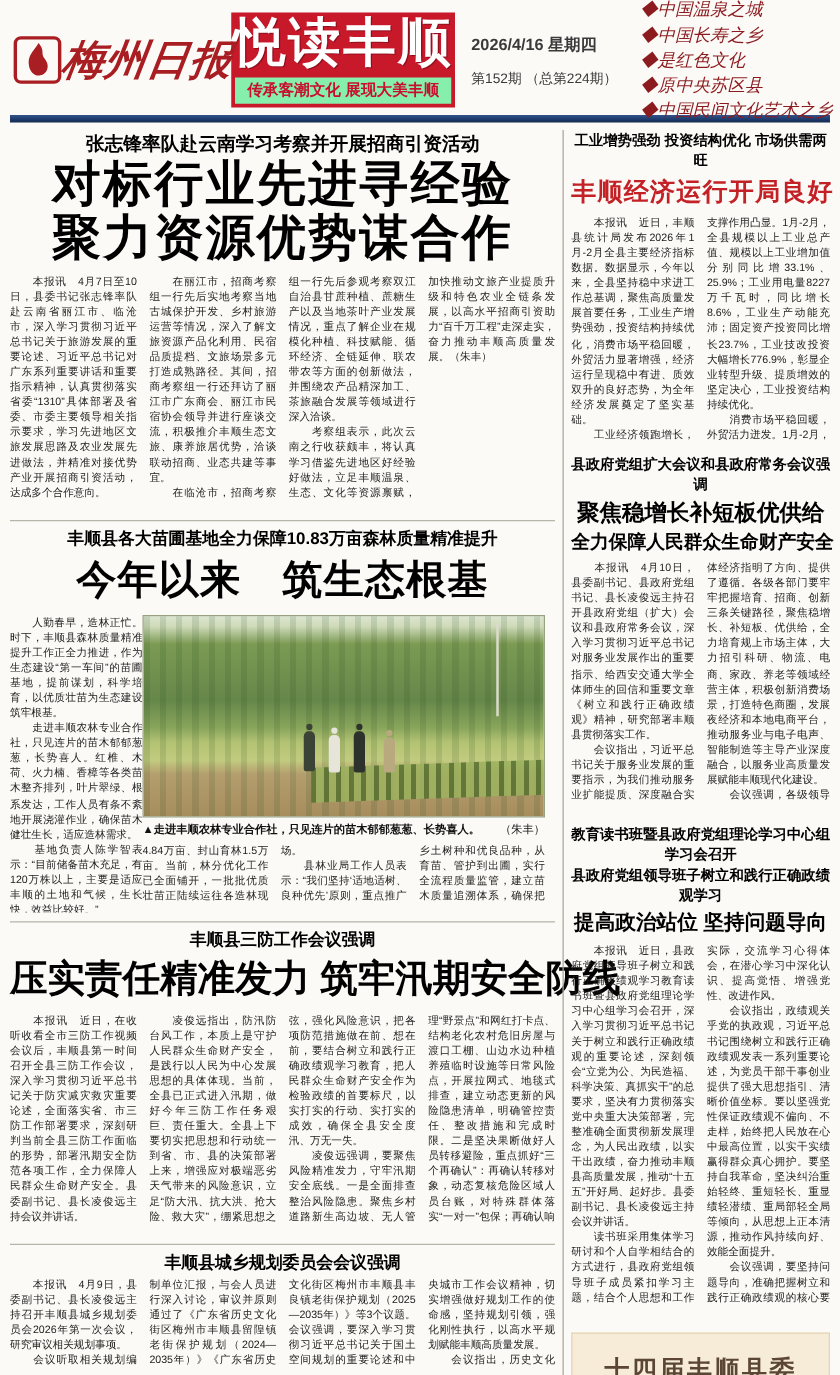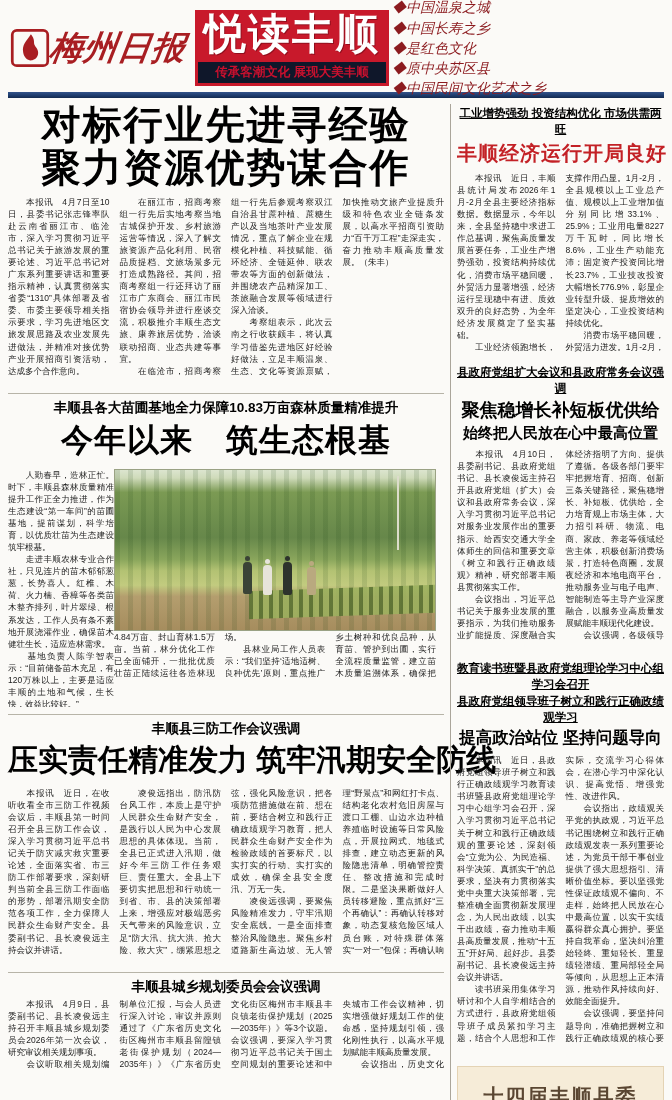--- a/index.html
+++ b/index.html
@@ -9,38 +9,38 @@
 
   
   .masthead { display:flex; align-items:center; padding:10px 6px 6px 10px; height:92px; }
   .brand { display:flex; align-items:center; width:186px; }
   .brand svg { width:40px; height:40px; flex:0 0 auto; }
   .brand-name { font-family:"Liberation Serif", serif; font-style:italic; font-weight:bold;
     font-size:33px; color:#a81e22; transform:skewX(-8deg); letter-spacing:1px; white-space:nowrap; }
   .edition-box { width:192px; background:#c8192b; text-align:center; padding-top:0; box-shadow:0 0 0 1px #c8192b; }
   .edition-title { color:#fff; font-weight:900; font-size:42px; line-height:1.1; letter-spacing:2px;
     text-shadow:1px 1px 0 #8f0f1d; white-space:nowrap; }
-  .edition-slogan { background:#0f172a; color:#c8102e; font-weight:bold; font-size:12.5px; margin:5px 2px 2px 2px; padding:2px 0; white-space:nowrap; }
+  .edition-slogan { background:#86efac; color:#c8102e; font-weight:bold; font-size:12.5px; margin:5px 2px 2px 2px; padding:2px 0; white-space:nowrap; }
   .dateblock { width:142px; margin-left:14px; }
   .date-line { font-size:13px; font-weight:bold; color:#3a3a3a; margin-bottom:10px; white-space:nowrap; }
   .issue-line { font-size:11px; color:#3a3a3a; white-space:nowrap; }
   .honors { margin-left:4px; flex:1; }
   .honor-item { font-size:14px; font-weight:normal; font-style:italic; color:#8c1b1f; line-height:1.45; white-space:nowrap; }
   .navy-rule { height:6px; margin:0 8px; background:linear-gradient(180deg,#33538a 0%,#1c3a6b 60%,#142a4e 100%); }
 
   
   .content { display:flex; padding:6px 8px 0 8px; gap:6px; }
   .left-pane { width:436px; }
   .v-divider { width:1px; background:#aaa59a; }
   .right-pane { flex:1; min-width:0; }
 
   .kicker { text-align:center; font-weight:bold; color:#000; }
   .kicker.k-main { font-size:15px; margin:2px 0 2px; }
   .kicker.k-mid  { font-size:13.5px; margin:4px 0 2px; }
-  .kicker.k-side { font-size:11.5px; margin:2px 0 1px; line-height:1.35;text-decoration:underline; }
+  .kicker.k-side { font-size:11.5px; margin:2px 0 1px; line-height:1.35; }
 
   .headline { text-align:center; font-weight:900; color:#000; }
   .h-main    { font-size:39px; line-height:1.1; letter-spacing:2px; white-space:nowrap; }
   .h-nursery { font-size:32px; letter-spacing:1px; margin:2px 0 6px; white-space:nowrap; }
   .h-flood   { font-size:30px; letter-spacing:0; margin:2px 0 6px; white-space:nowrap; }
   .h-plan    { font-size:32px; letter-spacing:1px; margin:2px 0 6px; white-space:nowrap; }
   .h-eco     { font-size:20px; letter-spacing:1px; color:#c32126; margin:3px 0 5px; white-space:nowrap; }
   .h-svc1    { font-size:18px; margin-top:2px; white-space:nowrap; }
   .h-svc2    { font-size:15px; margin:2px 0 5px; white-space:nowrap; }
   .h-gov     { font-size:16.5px; margin:2px 0 5px; white-space:nowrap; }
@@ -91,35 +91,40 @@
       <svg viewBox="0 0 44 44" aria-hidden="true">
         <rect x="2.5" y="2.5" width="39" height="39" rx="5" fill="none" stroke="#a81e22" stroke-width="3"></rect>
         <path d="M23 7 C18 15 13 18 14.5 27 C15.5 33 20 36.5 24.5 35.5 C30 34.3 32.5 28.5 30 23.5 C28.6 20.6 26.2 19.4 26.4 15.2 C26.5 12 25 9.5 23 7 Z" fill="#a81e22"></path>
       </svg>
       <div class="brand-name">梅州日报</div>
     </div>
     <div class="edition-box">
       <div class="edition-title">悦读丰顺</div>
       <div class="edition-slogan">传承客潮文化 展现大美丰顺</div>
     </div>
+    <div class="dateblock">
+      <div class="date-line">2026/4/16 星期四</div>
+      <div class="issue-line">第152期 （总第224期）</div>
+    </div>
     <div class="honors">
       <div class="honor-item">◆中国温泉之城</div>
       <div class="honor-item">◆中国长寿之乡</div>
       <div class="honor-item">◆是红色文化</div>
       <div class="honor-item">◆原中央苏区县</div>
       <div class="honor-item">◆中国民间文化艺术之乡</div>
     </div>
   </header>
   <div class="navy-rule"></div>
 
   <main class="content">
 
     <section class="left-pane">
 
       <article>
+        <div class="kicker k-main">张志锋率队赴云南学习考察并开展招商引资活动</div>
         <h1 class="headline h-main">对标行业先进寻经验</h1>
         <h1 class="headline h-main">聚力资源优势谋合作</h1>
         <div class="body-text cols4" style="margin-top:6px;">　　本报讯　4月7日至10日，县委书记张志锋率队赴云南省丽江市、临沧市，深入学习贯彻习近平总书记关于旅游发展的重要论述、习近平总书记对广东系列重要讲话和重要指示精神，认真贯彻落实省委“1310”具体部署及省委、市委主要领导相关指示要求，学习先进地区文旅发展思路及农业发展先进做法，并精准对接优势产业开展招商引资活动，达成多个合作意向。
 　　在丽江市，招商考察组一行先后实地考察当地古城保护开发、乡村旅游运营等情况，深入了解文旅资源产品化利用、民宿品质提档、文旅场景多元打造成熟路径。其间，招商考察组一行还拜访了丽江市广东商会、丽江市民宿协会领导并进行座谈交流，积极推介丰顺生态文旅、康养旅居优势，洽谈联动招商、业态共建等事宜。
 　　在临沧市，招商考察组一行先后参观考察双江自治县甘蔗种植、蔗糖生产以及当地茶叶产业发展情况，重点了解企业在规模化种植、科技赋能、循环经济、全链延伸、联农带农等方面的创新做法，并围绕农产品精深加工、茶旅融合发展等领域进行深入洽谈。
 　　考察组表示，此次云南之行收获颇丰，将认真学习借鉴先进地区好经验好做法，立足丰顺温泉、生态、文化等资源禀赋，加快推动文旅产业提质升级和特色农业全链条发展，以高水平招商引资助力“百千万工程”走深走实，奋力推动丰顺高质量发展。（朱丰）</div>
       </article>
 
       <hr class="section-divider">
 
@@ -134,20 +139,24 @@
 　　据了解，今年丰顺县森林质量精准提升总任务涉及四大板块，其中林分优化2.24万亩、森林抚育2.25万亩、新造林抚育</div>
           <div class="nursery-right">
             <div class="photo">
               <div class="seed-rows"></div>
               <div class="pole"></div>
               <div class="person p1"></div>
               <div class="person p2"></div>
               <div class="person p3"></div>
               <div class="person p4"></div>
             </div>
+            <div class="caption-row">
+              <span>▲走进丰顺农林专业合作社，只见连片的苗木郁郁葱葱、长势喜人。</span>
+              <span class="credit">（朱丰）</span>
+            </div>
             <div class="body-text cols3">4.84万亩、封山育林1.5万亩。当前，林分优化工作已全面铺开，一批批优质壮苗正陆续运往各造林现场。
 　　县林业局工作人员表示：“我们坚持‘适地适树、良种优先’原则，重点推广乡土树种和优良品种，从育苗、管护到出圃，实行全流程质量监管，建立苗木质量追溯体系，确保把最优质的苗木送到山头地块，全力保障今年10.83万亩森林质量精准提升任务高标准推进、高质量完成。”（朱丰）</div>
           </div>
         </div>
       </article>
 
       <hr class="section-divider">
 
       <article>
         <div class="kicker k-mid">丰顺县三防工作会议强调</div>
@@ -180,21 +189,21 @@
         <div class="body-text cols2">　　本报讯　近日，丰顺县统计局发布2026年1月-2月全县主要经济指标数据。数据显示，今年以来，全县坚持稳中求进工作总基调，聚焦高质量发展首要任务，工业生产增势强劲，投资结构持续优化，消费市场平稳回暖，外贸活力显著增强，经济运行呈现稳中有进、质效双升的良好态势，为全年经济发展奠定了坚实基础。
 　　工业经济领跑增长，支撑作用凸显。1月-2月，全县规模以上工业总产值、规模以上工业增加值分别同比增33.1%、25.9%；工业用电量8227万千瓦时，同比增长8.6%，工业生产动能充沛；固定资产投资同比增长23.7%，工业技改投资大幅增长776.9%，彰显企业转型升级、提质增效的坚定决心，工业投资结构持续优化。
 　　消费市场平稳回暖，外贸活力迸发。1月-2月，全县社会消费品零售总额81073万元，同比增长2.4%；外贸进出口总额1891万美元，同比增长31.4%，外向型经济表现亮眼，对外开放水平持续提升。
 　　财政运行稳健有序，民生保障有力。1月-2月，一般公共预算收入18550万元，同比增长21.9%；一般公共预算支出93750万元，同比增长14.1%。全社会用电量20627万千瓦时，同比增长6.9%。
 　　下一步，丰顺县将持续聚焦实体经济，强化企业服务，狠抓项目建设，激活消费潜力，稳住外贸基本盘，全力以赴推动经济运行持续向好，凝心聚力推动“十五五”开好局起好步。（朱丰）</div>
       </article>
 
       <article style="margin-top:8px;">
         <div class="kicker k-side">县政府党组扩大会议和县政府常务会议强调</div>
         <h2 class="headline h-svc1">聚焦稳增长补短板优供给</h2>
-        <h2 class="headline h-svc2">始终把人民放在心中最高位置</h2>
+        <h2 class="headline h-svc2">全力保障人民群众生命财产安全</h2>
         <div class="body-text body-svc">　　本报讯　4月10日，县委副书记、县政府党组书记、县长凌俊远主持召开县政府党组（扩大）会议和县政府常务会议，深入学习贯彻习近平总书记对服务业发展作出的重要指示、给西安交通大学全体师生的回信和重要文章《树立和践行正确政绩观》精神，研究部署丰顺县贯彻落实工作。
 　　会议指出，习近平总书记关于服务业发展的重要指示，为我们推动服务业扩能提质、深度融合实体经济指明了方向、提供了遵循。各级各部门要牢牢把握培育、招商、创新三条关键路径，聚焦稳增长、补短板、优供给，全力培育规上市场主体，大力招引科研、物流、电商、家政、养老等领域经营主体，积极创新消费场景，打造特色商圈，发展夜经济和本地电商平台，推动服务业与电子电声、智能制造等主导产业深度融合，以服务业高质量发展赋能丰顺现代化建设。
 　　会议强调，各级领导干部要始终坚守为民初心，聚焦教育、医疗、养老、住房等群众急难愁盼问题，多谋打基础、利长远、惠民生的实事。要大力倡导真抓实干作风，把开展学习教育与实现“十五五”良好开局、推动“百千万工程”、现代化产业体系建设、生态保护、民生改善等工作结合起来，以实绩实效检验学习教育成果。
 　　会议要求，要紧扣县域产业发展需求，深化产教融合、校企合作，推动教育链、人才链与产业链有效衔接，切实把高校人才优势转化为县域发展优势。要围绕创建学前教育普及普惠县和义务教育优质均衡发展县目标，持续提升教育教学质量，让丰顺广大学子在家门口就能享受到优质教育资源。
 　　会议还研究审议了其他事项。（朱丰）</div>
       </article>
 
       <article style="margin-top:8px;">
         <div class="kicker k-side" style="margin-top:0;">教育读书班暨县政府党组理论学习中心组学习会召开</div>
         <div class="kicker k-side">县政府党组领导班子树立和践行正确政绩观学习</div>

